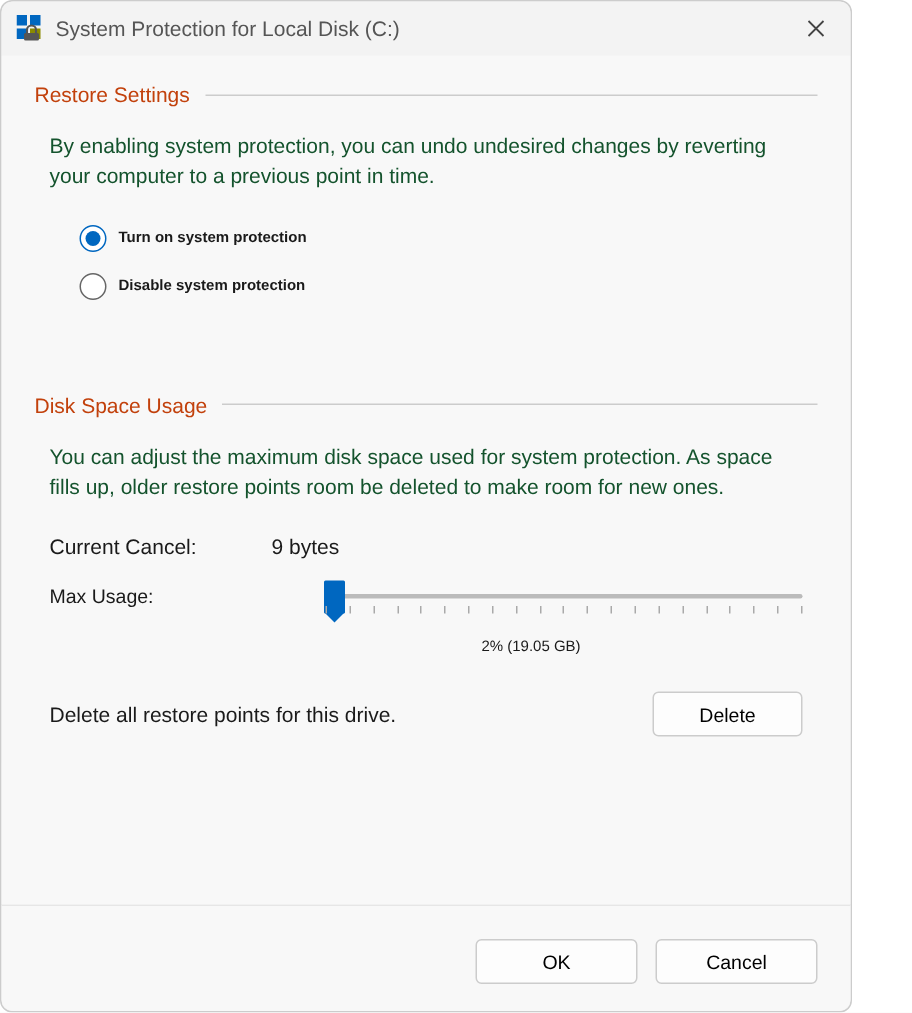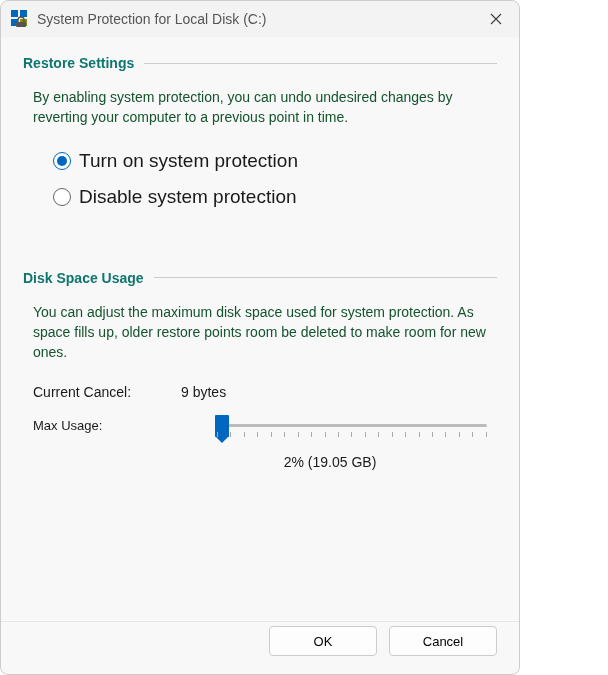--- a/index.html
+++ b/index.html
@@ -6,21 +6,21 @@
     body {
       font-family: "Segoe UI", Tahoma, sans-serif;
       font-size: 13px;
       color: #1a1a1a;
       background: #fff;
       width: 608px;
       height: 675px;
       overflow: hidden;
     }
     .window {
-      width: 520px;
+      width: 568px;
       height: 675px;
       background: #f3f3f3;
       border: 1px solid #ccc;
       border-radius: 8px;
       display: flex;
       flex-direction: column;
     }
     .titlebar {
       display: flex;
       align-items: center;
@@ -58,22 +58,21 @@
       padding: 18px 22px 14px 22px;
       background: #f8f8f8;
       overflow: hidden;
     }
 
     .section-header {
       display: flex;
       align-items: center;
       margin-bottom: 16px;
       font-size: 14px;
-      color: #0f766e;
-      font-weight: bold;
+      color: #c2410c;
     }
     .section-header .line {
       flex: 1;
       height: 1px;
       background: #ccc;
       margin-left: 10px;
     }
 
     .desc {
       margin: 6px 10px 22px 10px;
@@ -84,21 +83,22 @@
 
     .radio-group {
       margin-left: 30px;
       margin-bottom: 62px;
     }
     .radio-row {
       display: flex;
       align-items: center;
       margin-bottom: 14px;
       cursor: pointer;
-      font-size: 19px;
+      font-size: 10px;
+      font-weight: bold;
     }
     .radio {
       width: 18px;
       height: 18px;
       border: 1px solid #666;
       border-radius: 50%;
       margin-right: 8px;
       display: inline-flex;
       align-items: center;
       justify-content: center;
@@ -175,21 +175,21 @@
       display: flex;
       justify-content: space-between;
     }
     .slider-ticks span {
       width: 1px;
       height: 5px;
       background: #aaa;
     }
     .slider-value {
       text-align: center;
-      font-size: 14px;
+      font-size: 10px;
       margin-bottom: 24px;
       margin-left: 140px;
     }
 
     .delete-row {
       display: flex;
       align-items: center;
       justify-content: space-between;
       margin: 6px 10px 0 10px;
       font-size: 14px;
@@ -204,21 +204,21 @@
       border-radius: 4px;
       font-size: 13px;
       cursor: pointer;
       font-family: inherit;
     }
 
     .bottom-bar {
       display: flex;
       justify-content: flex-end;
       gap: 12px;
-      padding: 4px 22px 18px 22px;
+      padding: 22px 22px 18px 22px;
       background: #f8f8f8;
       border-bottom-left-radius: 8px;
       border-bottom-right-radius: 8px;
       border-top: 1px solid #e6e6e6;
     }
     .bottom-bar .button { min-width: 108px; }
   </style>
 </head>
 <body>
 
@@ -301,20 +301,24 @@
             <span></span>
             <span></span>
             <span></span>
             <span></span>
         </div>
       </div>
     </div>
 
     <div class="slider-value">2% (19.05 GB)</div>
 
+    <div class="delete-row">
+      <span>Delete all restore points for this drive.</span>
+      <button class="button">Delete</button>
+    </div>
 
   </div>
 
   <div class="bottom-bar">
     <button class="button">OK</button>
     <button class="button">Cancel</button>
   </div>
 
 </div>
 

